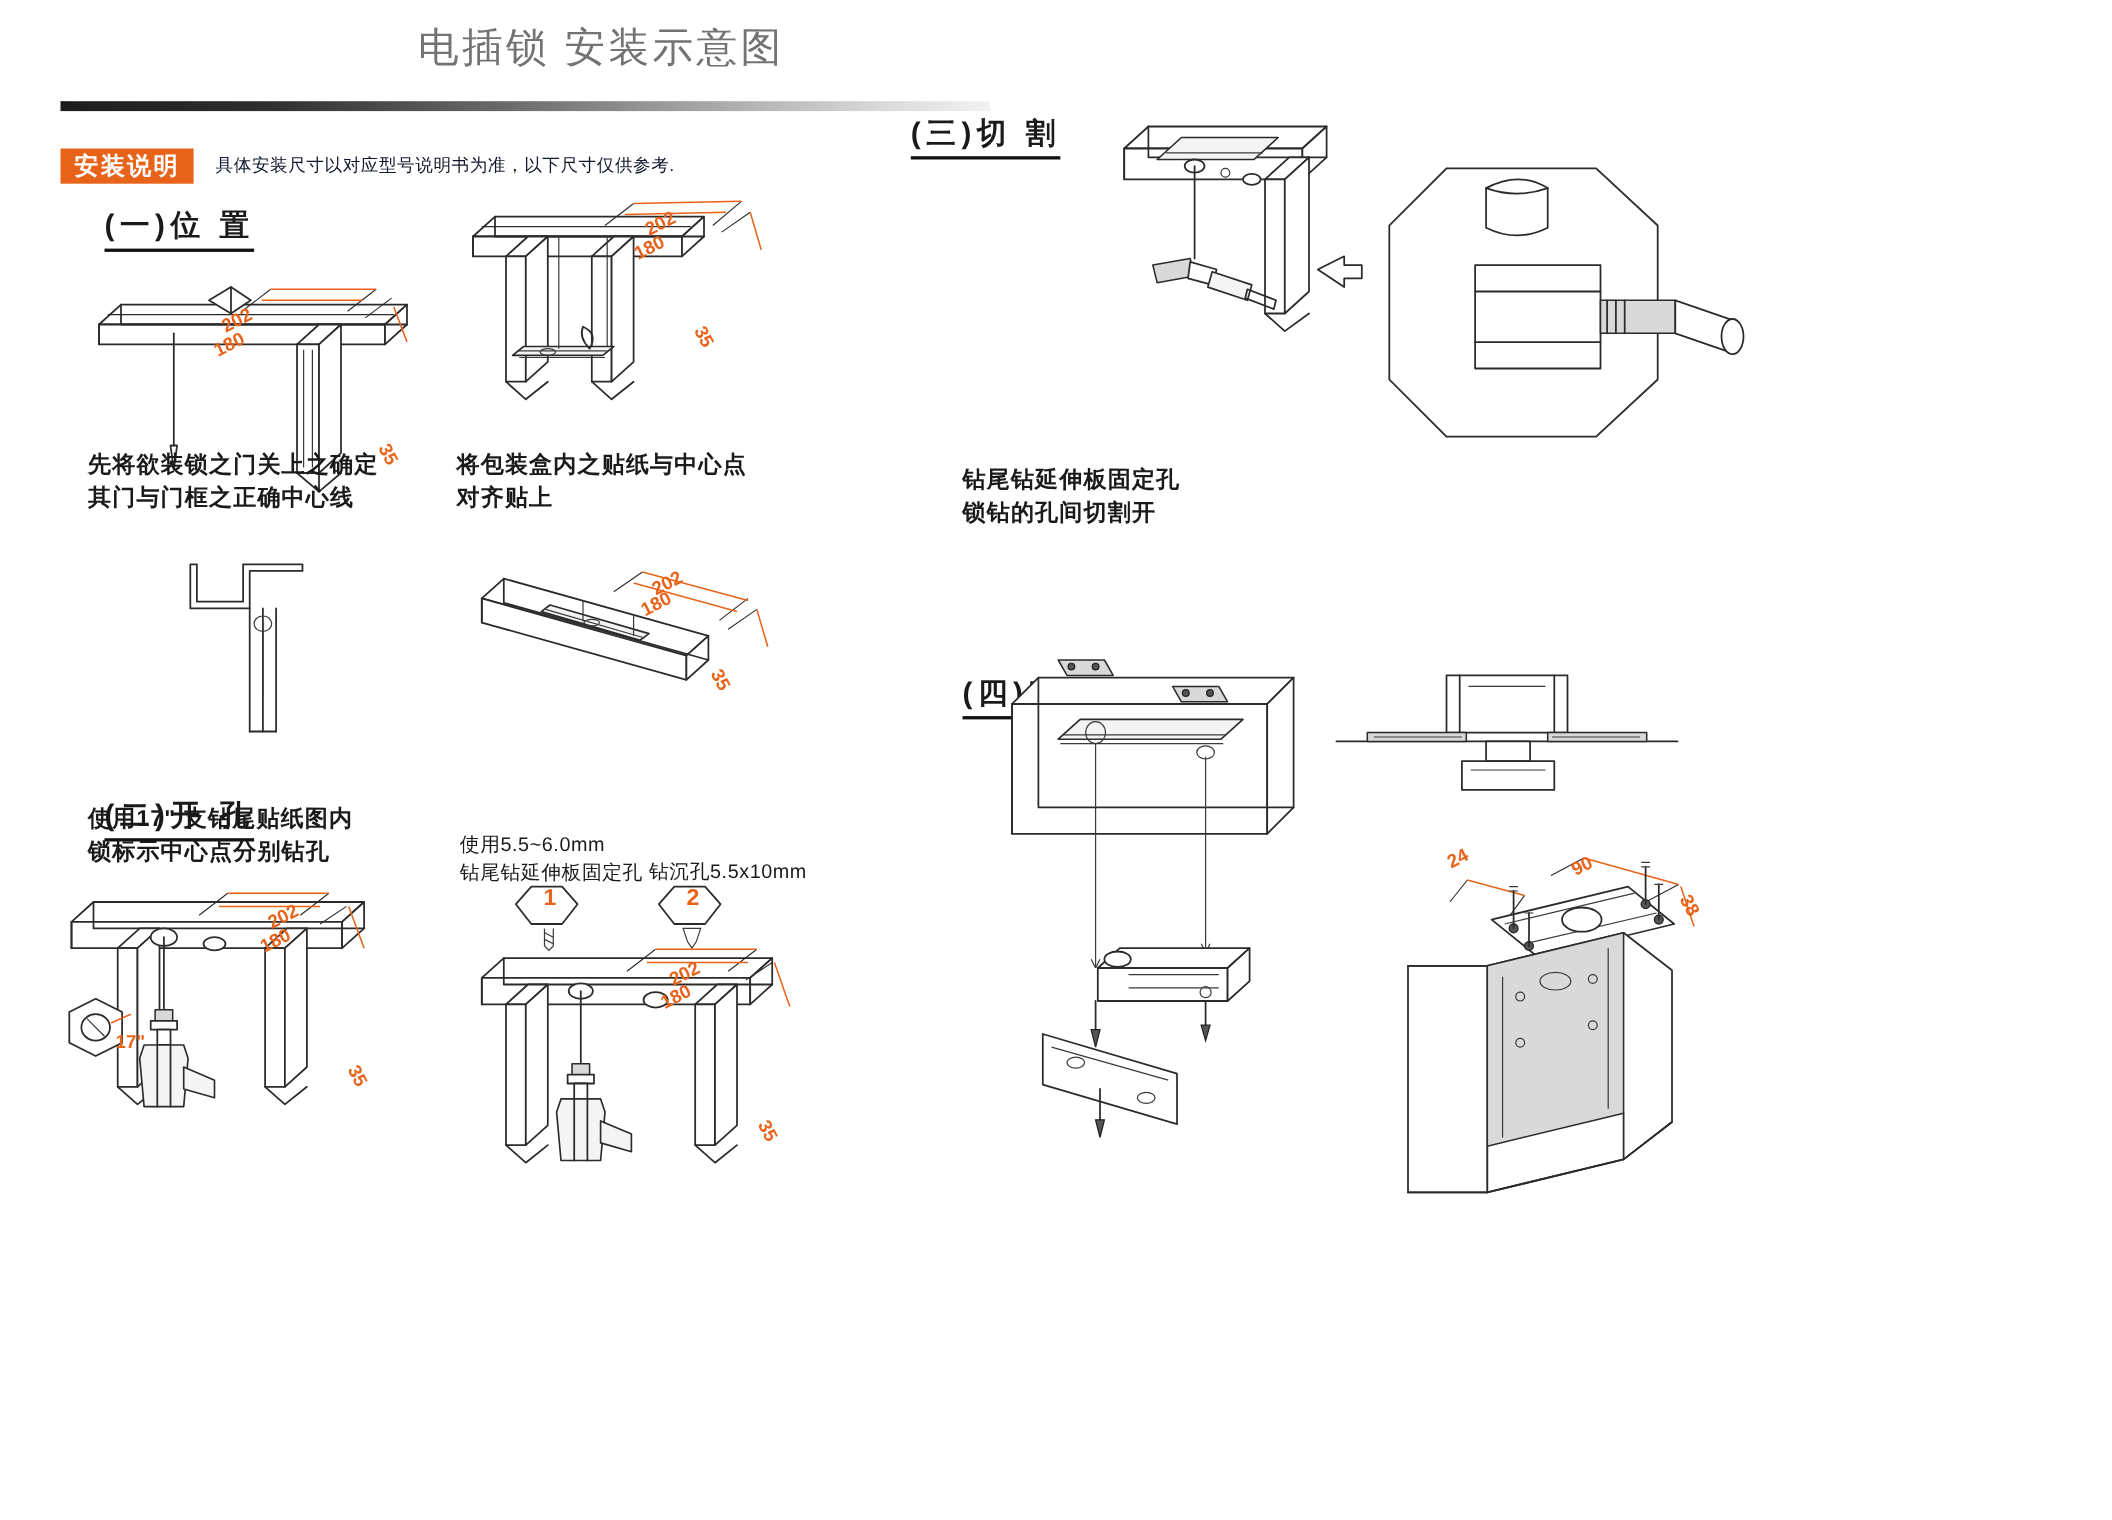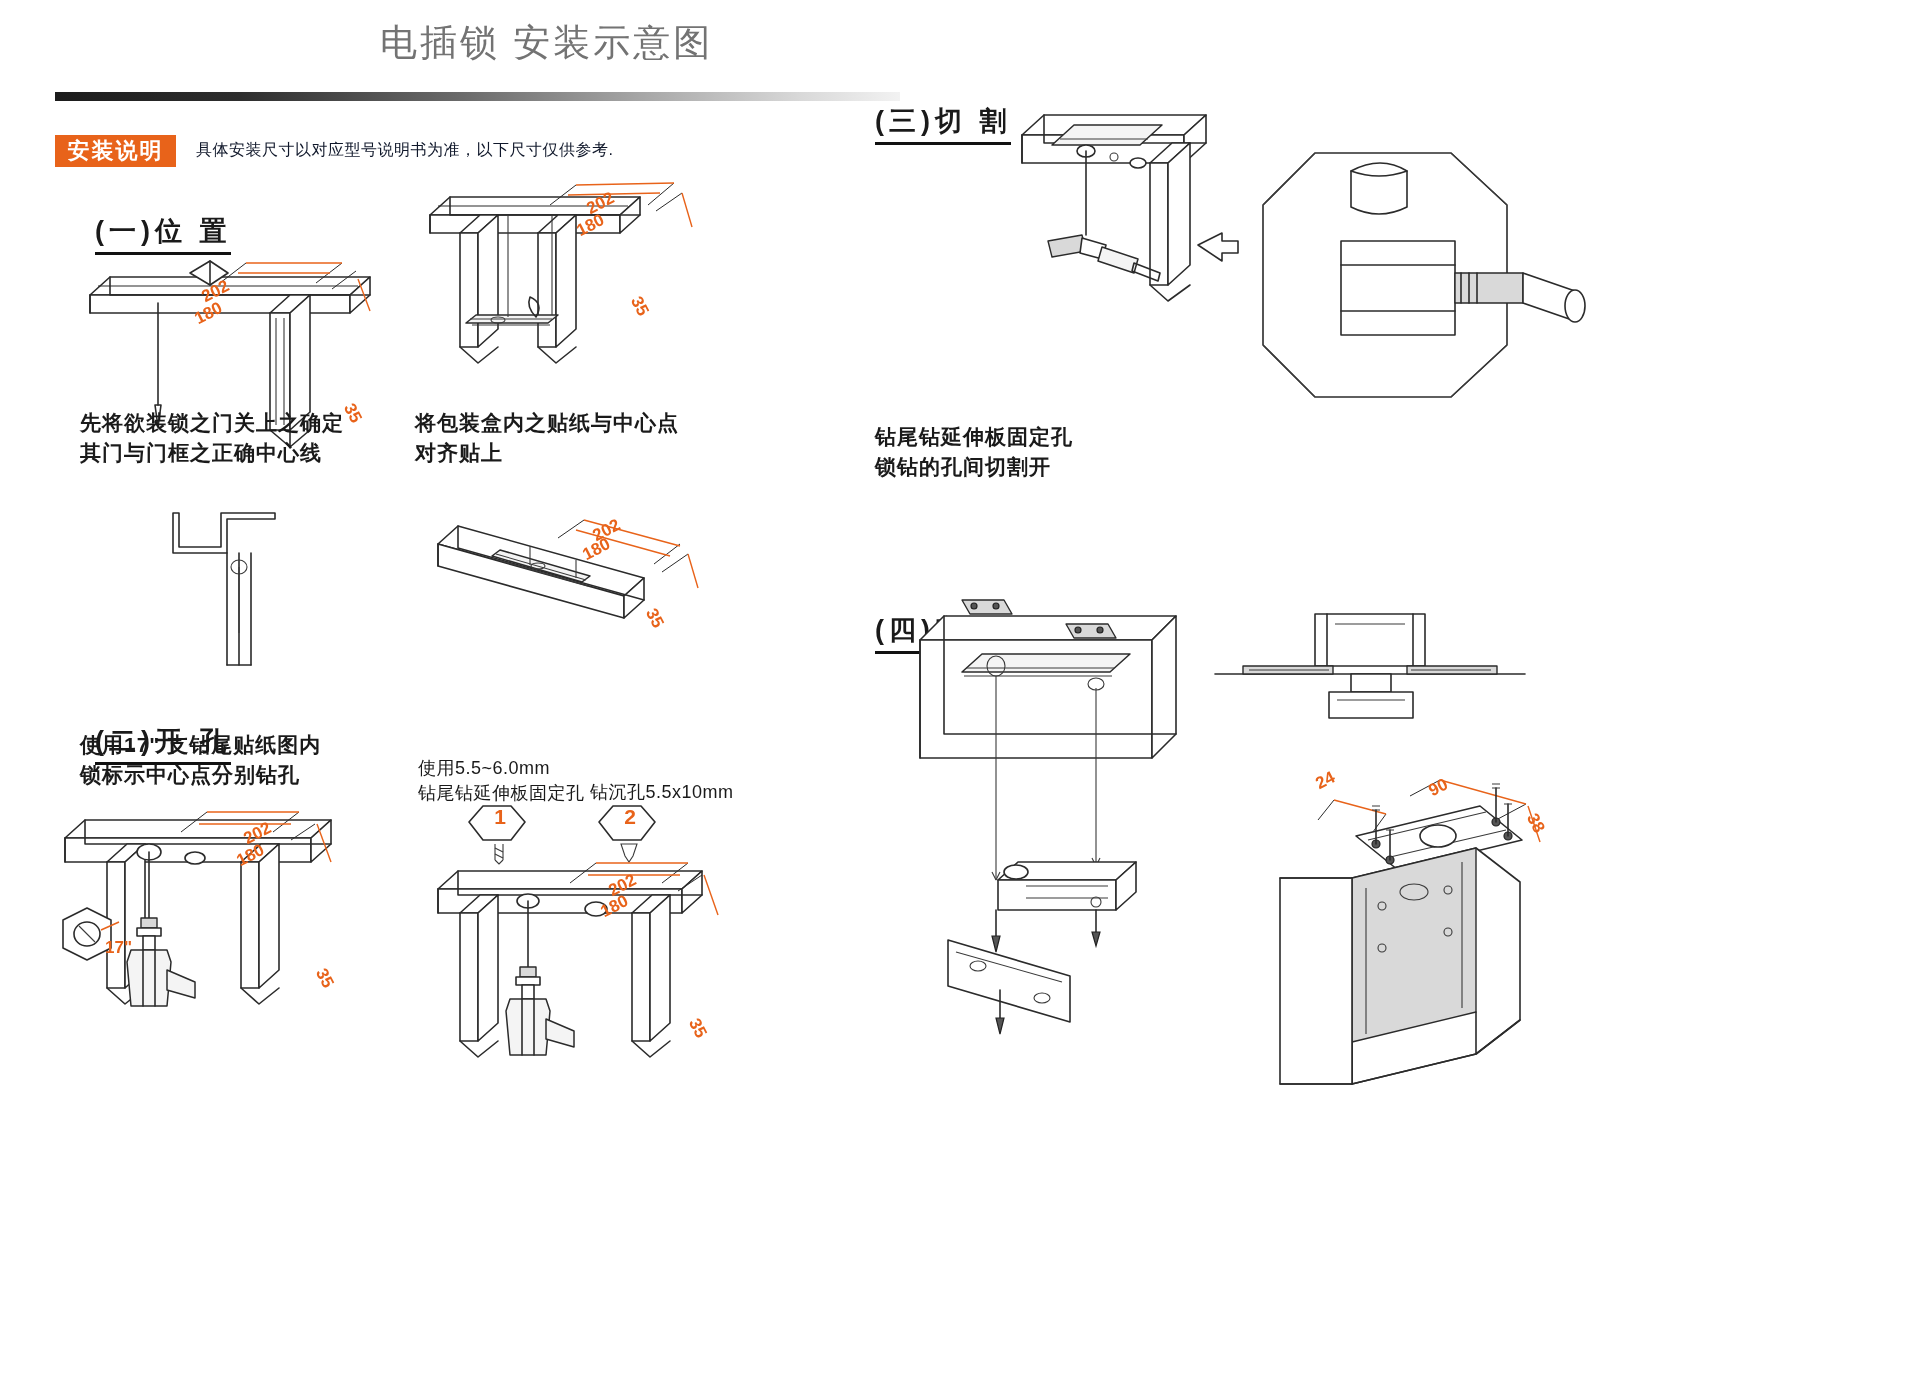--- a/index.html
+++ b/index.html
@@ -36,21 +36,21 @@
   .dimline-k{fill:none;stroke:#2b2b2b;stroke-width:1;}
 </style>
 </head>
 <body>
 
 <div class="abs" id="doc-title">电插锁 安装示意图</div>
 <div class="abs" id="title-rule"></div>
 <div class="abs" id="notice-badge">安装说明</div>
 <div class="abs" id="notice-text">具体安装尺寸以对应型号说明书为准，以下尺寸仅供参考.</div>
 
-<div class="abs sec-head" style="left:95px;top:213px;">(一)位  置</div>
+<div class="abs sec-head" style="left:95px;top:187px;">(一)位  置</div>
 
 <div class="abs" style="left:70px;top:255px;">
 <svg width="340" height="210" viewBox="0 0 340 210">
   <polygon class="fillw" points="20,40 40,22 300,22 280,40"></polygon>
   <polygon class="fillw" points="20,40 280,40 280,58 20,58"></polygon>
   <polygon class="fillw" points="280,40 300,22 300,40 280,58"></polygon>
   <path class="ln" d="M20,40 L20,58 M40,22 L40,40 M40,40 L300,40"></path>
   <path class="ln-h" d="M28,31 L288,31"></path>
 
   <polygon class="fillw" points="200,58 220,40 240,40 220,58"></polygon>
@@ -240,21 +240,21 @@
   <path class="dimline-k" d="M150,28 L176,8 M242,28 L268,8 M258,36 L282,20"></path>
   <path class="dimline" d="M176,8 L268,8"></path>
   <path class="dimline" d="M168,20 L260,20"></path>
   <path class="dimline" d="M284,20 L298,60"></path>
 </svg>
 </div>
 <div class="abs dim r-30" style="left:610px;top:882px;">202</div>
 <div class="abs dim r-30" style="left:602px;top:903px;">180</div>
 <div class="abs dim r60" style="left:693px;top:1010px;">35</div>
 
-<div class="abs sec-head" style="left:875px;top:103px;text-align:right;">(三)切  割</div>
+<div class="abs sec-head" style="left:828px;top:103px;text-align:right;">(三)切  割</div>
 
 <div class="abs" style="left:990px;top:105px;">
 <svg width="260" height="300" viewBox="0 0 260 300">
   <polygon class="fillw" points="32,30 54,10 216,10 194,30"></polygon>
   <polygon class="fillw" points="32,30 194,30 194,58 32,58"></polygon>
   <polygon class="fillw" points="194,30 216,10 216,38 194,58"></polygon>
   <path class="ln" d="M32,30 L32,58 M54,10 L54,38 M54,38 L216,38"></path>
 
   <polygon class="fillg" points="62,40 150,40 172,20 84,20"></polygon>
   <path class="ln-t" d="M70,34 L158,34"></path>

